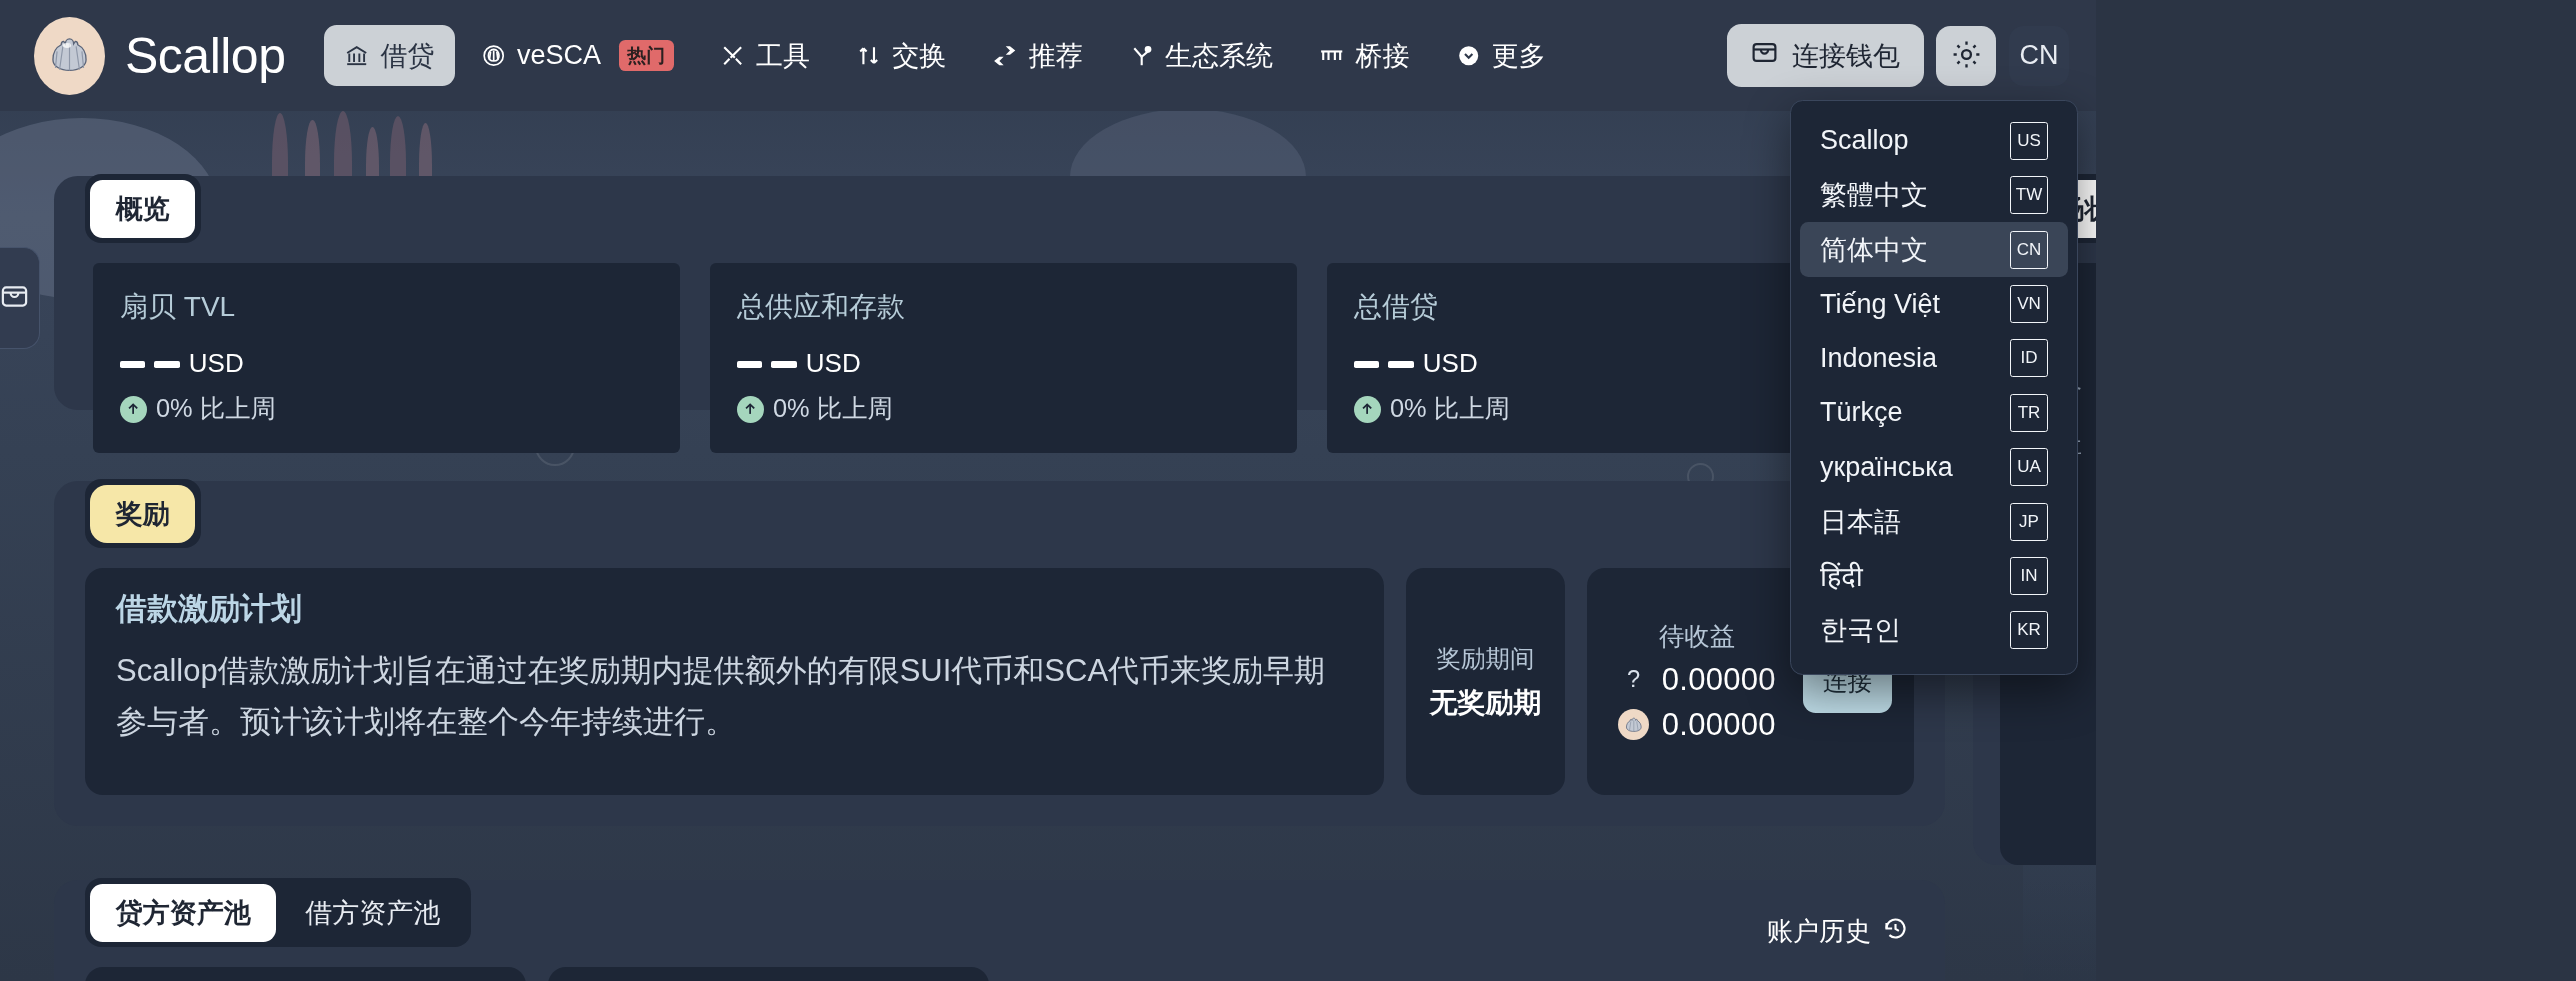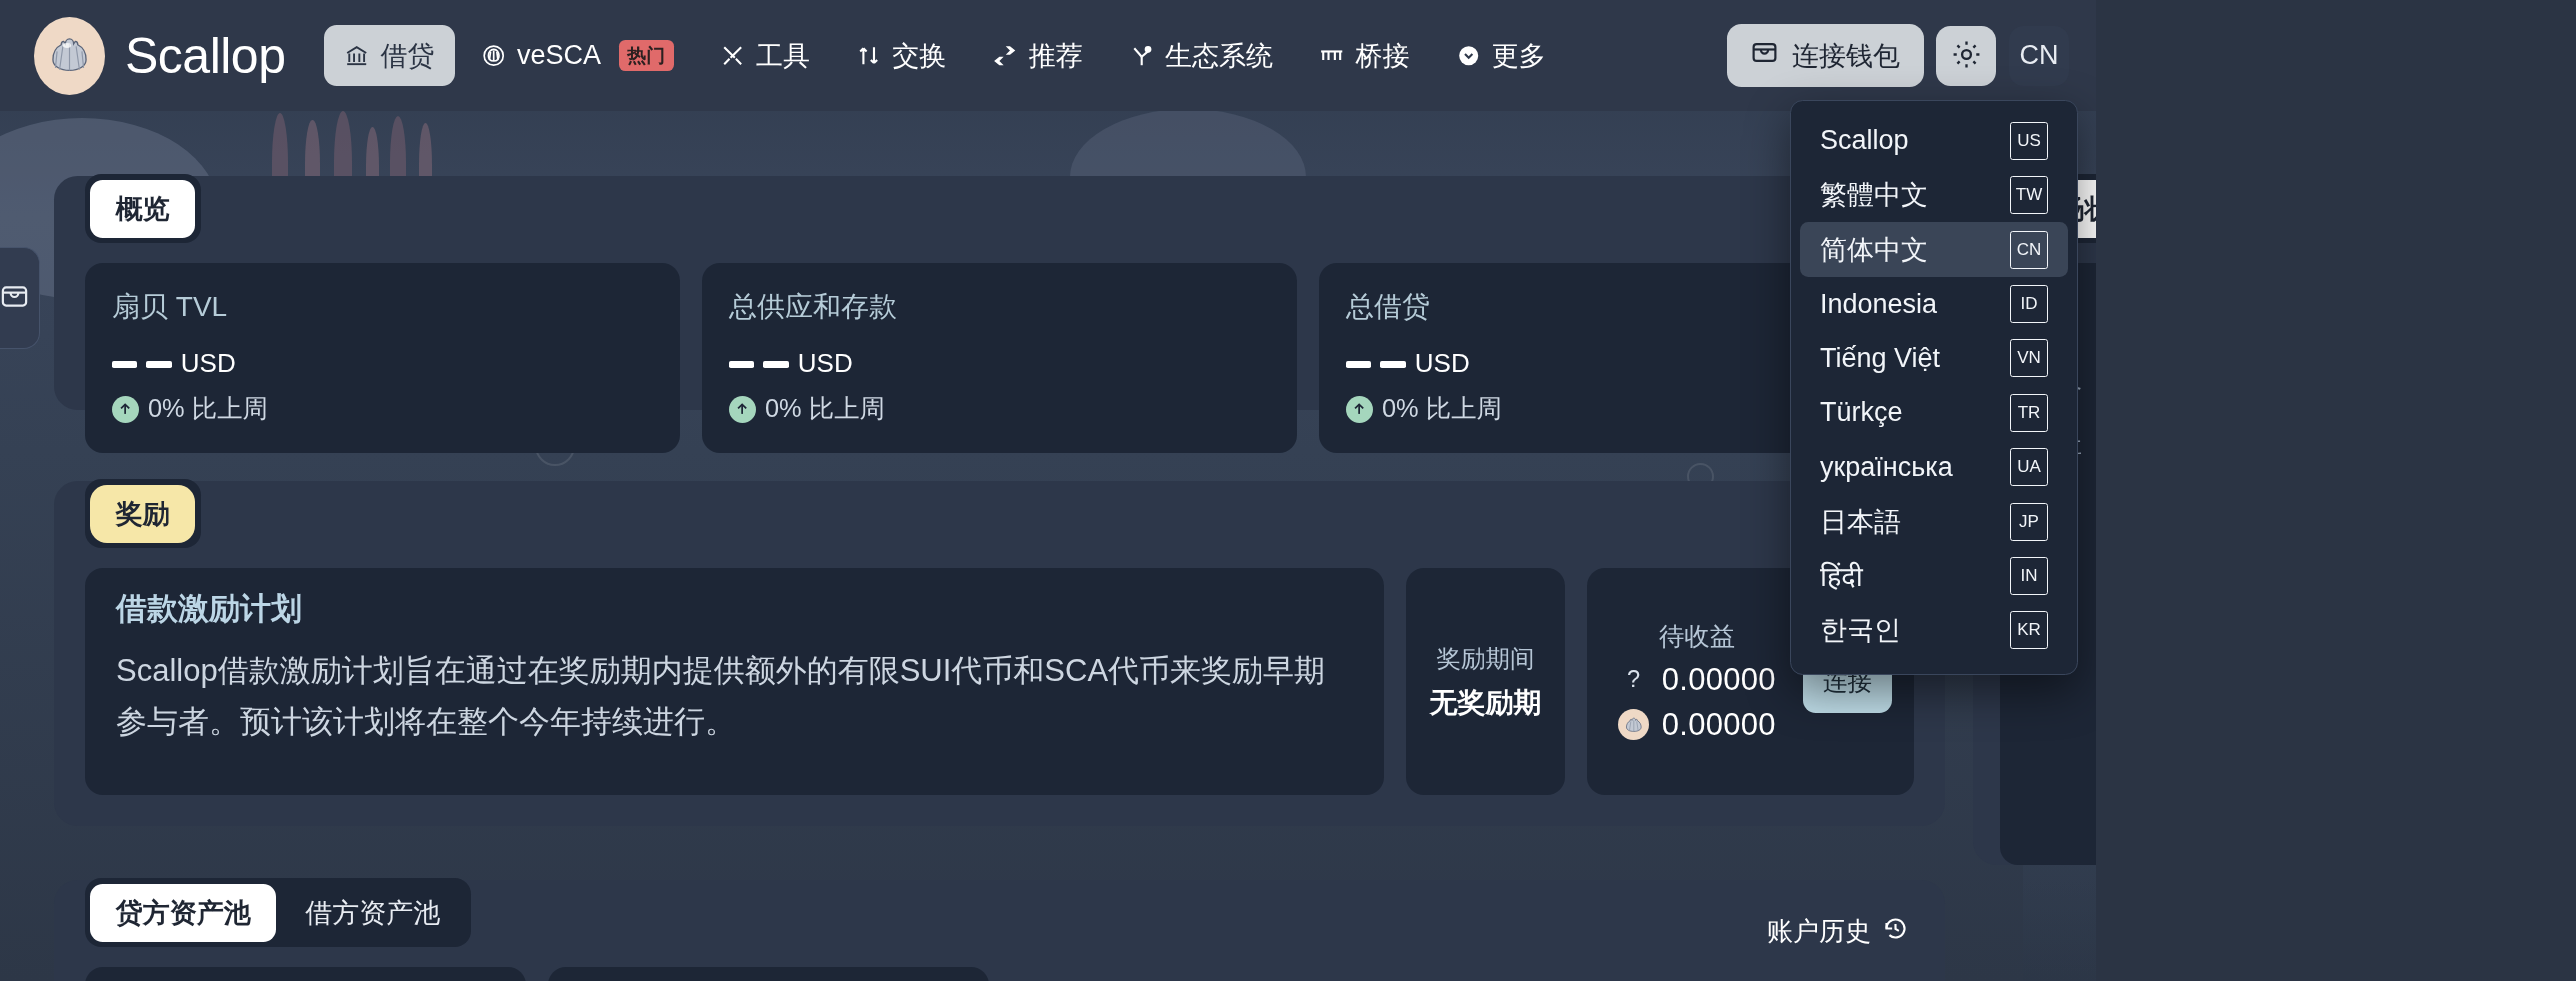--- a/index.html
+++ b/index.html
@@ -111,21 +111,21 @@
   }
   .tab-pill {
     padding:11px 25.4px; border-radius:12.7px; font-size:27px;
     color:#e8ecf2; cursor:pointer; white-space:nowrap;
   }
   .tab-pill.on { background:#ffffff; color:#1f2633; font-weight:700; }
   .tab-pill.on.yellow { background:#f6e7a8;border-radius:17px; }
 
   .stat-grid { position:absolute; left:31px; right:31px; top:87px; display:flex; gap:22px; }
   .stat-card {
-    flex:1; background:#1d2636; border-radius:18px; padding:25.4px 27px 27px;
+    flex:1; background:#1d2636; border-radius:6px; padding:25.4px 27px 27px;margin-left:8px;
   }
   .stat-title { color:#b6ccd8; font-size:28px; margin-bottom:23.6px; }
   .stat-val { display:flex; align-items:flex-end; gap:9px; }
   .dashdash { display:flex; gap:9px; align-items:center; padding-bottom:8.2px; }
   .dash { width:25.4px; height:7.3px; background:#fff; border-radius:1.8px; }
   .stat-unit { color:#fff; font-size:26px; line-height:1; }
   .stat-delta { display:flex; align-items:center; gap:9px; margin-top:16.3px; }
   .delta-ico {
     width:27px; height:27px; border-radius:50%; background:#a5d6bd;
     display:flex; align-items:center; justify-content:center; flex:none;
@@ -348,26 +348,26 @@
       </div>
       <div class="lang-row">
         <span class="lang-label">繁體中文</span>
         <span class="lang-code">TW</span>
       </div>
       <div class="lang-row selected">
         <span class="lang-label">简体中文</span>
         <span class="lang-code">CN</span>
       </div>
       <div class="lang-row">
+        <span class="lang-label">Tiếng Việt</span>
+        <span class="lang-code">VN</span>
+      </div>
+      <div class="lang-row">
         <span class="lang-label">Indonesia</span>
         <span class="lang-code">ID</span>
-      </div>
-      <div class="lang-row">
-        <span class="lang-label">Tiếng Việt</span>
-        <span class="lang-code">VN</span>
       </div>
       <div class="lang-row">
         <span class="lang-label">Türkçe</span>
         <span class="lang-code">TR</span>
       </div>
       <div class="lang-row">
         <span class="lang-label">українська</span>
         <span class="lang-code">UA</span>
       </div>
       <div class="lang-row">

